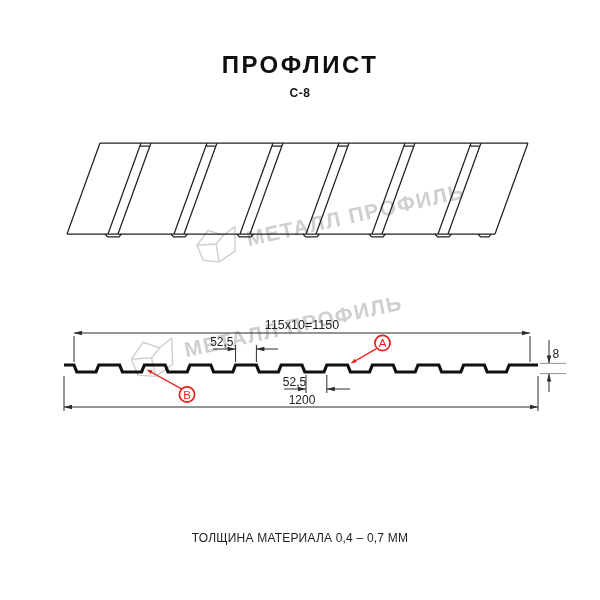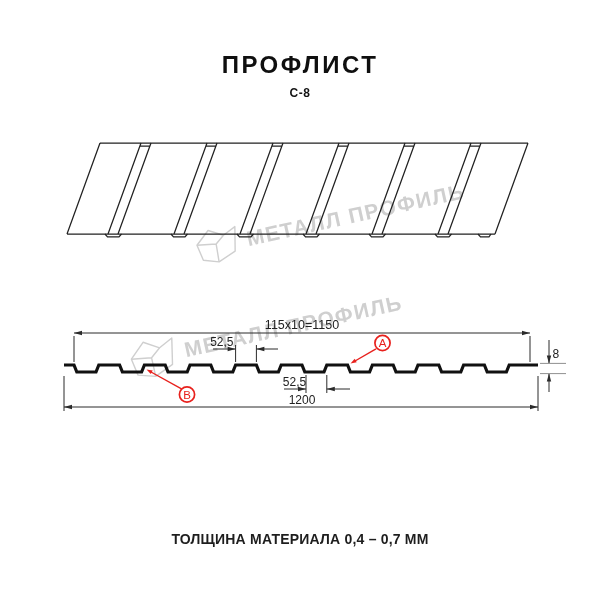--- a/index.html
+++ b/index.html
@@ -4,21 +4,21 @@
 <style>
   html,body{margin:0;padding:0;}
   body{width:600px;height:600px;position:relative;background:#ffffff;overflow:hidden;
        font-family:"Liberation Sans", sans-serif;}
   .stage{position:absolute;inset:0;width:600px;height:600px;}
   .title{position:absolute;top:53px;left:0;width:600px;text-align:center;
          font-size:24px;font-weight:700;letter-spacing:2.5px;color:#0f0f0f;line-height:1;}
   .subtitle{position:absolute;top:87px;left:0;width:600px;text-align:center;
             font-size:12px;font-weight:700;letter-spacing:0.5px;color:#141414;line-height:1;}
   .footnote{position:absolute;top:532px;left:0;width:600px;text-align:center;
-            font-size:14px;font-weight:700;letter-spacing:0.2px;color:#1e1e1e;line-height:1;}
+            font-size:12px;font-weight:400;letter-spacing:0.2px;color:#1e1e1e;line-height:1;}
   svg text{font-family:"Liberation Sans", sans-serif;}
   .dimtxt{font-size:12px;fill:#222222;}
   .dimtxt-sm{font-size:12.5px;fill:#222222;}
   .marker-letter{font-size:11.5px;fill:#e8211d;font-weight:400;}
   .wm-text{font-size:21px;font-weight:700;letter-spacing:1.5px;fill:#cfcfcf;}
 </style>
 </head>
 <body>
 
 <div class="title">ПРОФЛИСТ</div>

